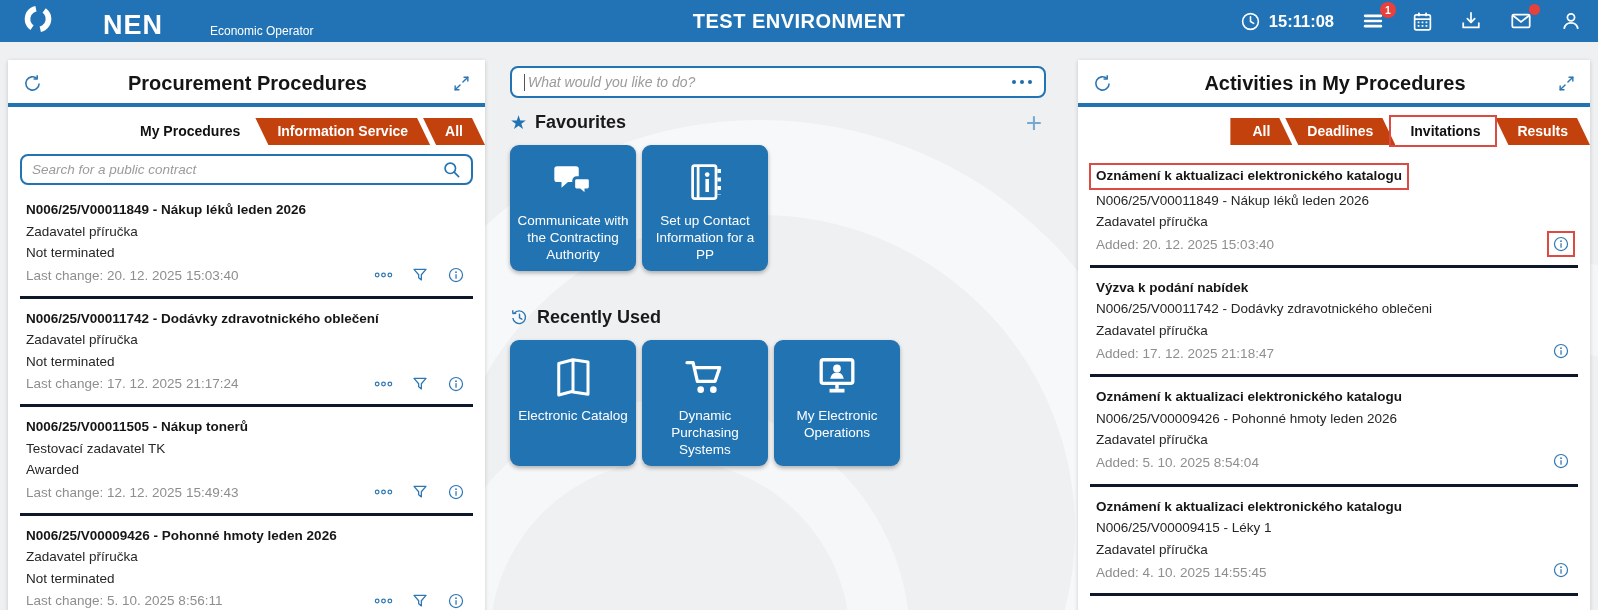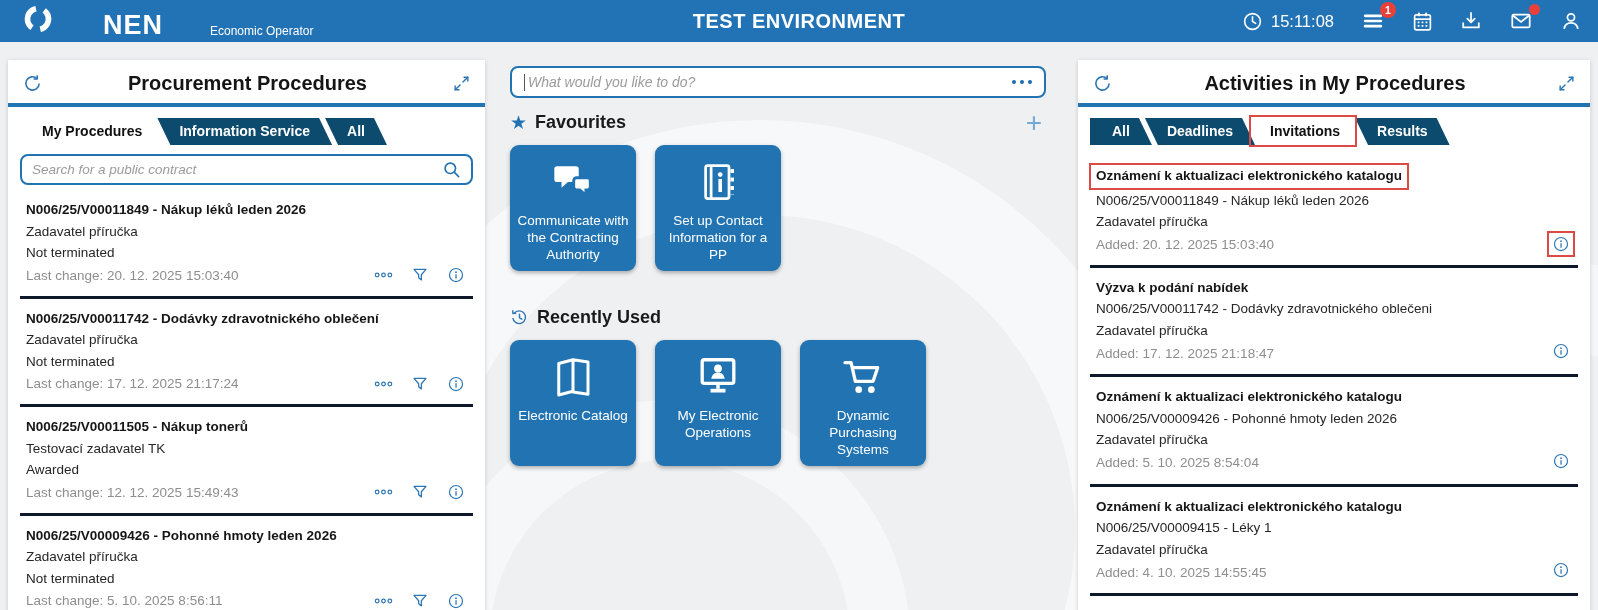--- a/index.html
+++ b/index.html
@@ -25,47 +25,47 @@
   .brand { display:flex; align-items:flex-end; margin-left:22px;gap:43px; }
   .brand svg { margin-bottom:4px; }
   .brand-name { font-size:27px; font-weight:bold; letter-spacing:1px; line-height:1; margin-left:6px; }
   .brand-sub { font-size:12px; margin-left:4px; margin-bottom:1px; }
   .topbar-title {
     position:absolute; left:50%; transform:translateX(-50%);
     font-size:20px; font-weight:bold; letter-spacing:.5px;
   }
   .topbar-right { position:absolute; right:16px; display:flex; align-items:center; gap:27px; }
   .tb-item { position:relative; display:flex; align-items:center; gap:8px; cursor:pointer; }
-  .tb-time { font-size:16.5px; font-weight:normal; }
+  .tb-time { font-size:16.5px; font-weight:bold; }
   .tb-badge {
     position:absolute; top:-8px; right:-11px; min-width:16px; height:16px; padding:0 4px;
     background:#e8413c; border-radius:8px; font-size:10.5px; font-weight:bold;
     display:flex; align-items:center; justify-content:center;
   }
   .tb-dot { position:absolute; top:-6px; right:-7px; width:11px; height:11px; background:#e8413c; border-radius:50%; }
 
   
   .panel {
     position:absolute; top:60px; height:556px; background:#fff; z-index:2;
     box-shadow:0 1px 4px rgba(0,0,0,.18);
   }
   .panel-left  { left:8px;    width:477px; }
   .panel-right { left:1078px; width:512px; }
   .panel-header { display:flex; align-items:center; padding:12px 14px 8px; }
   .panel-title { flex:1; text-align:center; font-size:20px; font-weight:bold; color:#151515; }
   .icon-btn { color:#2f77b3; display:inline-flex; cursor:pointer; }
   .panel-rule { height:4px; background:#2173b2; }
 
   
-  .tabs { display:flex; margin:11px 0 9px 12px; height:27px; position:relative; }
+  .tabs { display:flex; margin:11px 0 9px 12px; height:27px; position:relative;justify-content:flex-end; }
   .tab-wrap { position:relative; }
   .tab-wrap + .tab-wrap { margin-left:-7px; }
   .tab {
     display:block; height:27px; line-height:27px; padding:0 22px;
-    background:#0c4a6e; color:#fff; font-size:14px; font-weight:bold;
+    background:#c2410c; color:#fff; font-size:14px; font-weight:bold;
     clip-path:polygon(0 0, calc(100% - 13px) 0, 100% 100%, 13px 100%);
     cursor:pointer; white-space:nowrap;
   }
   .tab-wrap:first-child .tab { clip-path:polygon(0 0, calc(100% - 13px) 0, 100% 100%, 0 100%); }
   .tab.active { background:#fff; color:#111; filter:drop-shadow(1px 1px 2px rgba(0,0,0,.35)); }
   .tab-wrap.annotated::after {
     content:""; position:absolute; left:1px; right:5px; top:-3px; bottom:-2px;
     border:2px solid #dc4a44; pointer-events:none; z-index:3;
   }
 
@@ -106,21 +106,21 @@
   .cmdbar input::placeholder { color:#9b9b9b; font-style:italic; }
   .dots3 { display:flex; gap:3.5px; cursor:pointer; padding:4px 0 4px 8px; }
   .dots3 span { width:4.5px; height:4.5px; border-radius:50%; background:#1d6dad; }
 
   .section-head { display:flex; align-items:center; margin-top:30px; }
   .section-head .star { color:#2173b2; font-size:19px; margin-right:8px; line-height:1; }
   .section-head .hicon { color:#2f77b3; margin-right:8px; display:inline-flex; }
   .section-title { font-size:18px; font-weight:bold; color:#1a1a1a; }
   .section-add { margin-left:auto; color:#74a9d3; font-size:28px; font-weight:200; line-height:20px; cursor:pointer; padding-right:4px; }
 
-  .tile-row { display:flex; gap:19px; margin-top:12px; }
+  .tile-row { display:flex; gap:6px; margin-top:12px; }
   .tile {
     width:126px; height:126px; background:#2173b2; border-radius:9px;
     color:#fff; display:flex; flex-direction:column; align-items:center;
     box-shadow:0 2px 4px rgba(0,0,0,.3); cursor:pointer;
   }
   .tile .tile-icon { height:62px; display:flex; align-items:center; justify-content:center; margin-top:6px; }
   .tile .tile-label { font-size:13.5px; line-height:1.25; text-align:center; padding:0 7px; }
 
   .fav-row { margin-top:14px; }
   .recent-head { margin-top:36px; }
@@ -421,39 +421,39 @@
             <path d="M16 4.5L26 6v21.5l-10-1.5z"></path>
             <path d="M16 4.5L6.5 7v21l9.5-2.5"></path>
           </svg>
         </span>
     <span class="tile-label">Electronic Catalog</span>
   </div>
 
   <div class="tile">
     <span class="tile-icon">
           <svg width="48" height="46" viewBox="0 0 32 32">
+            <path d="M3.5 6h4.2l3 13h12.3l3.2-9.5H9.2" fill="none" stroke="#fff" stroke-width="2.3" stroke-linejoin="round" stroke-linecap="round"></path>
+            <circle cx="13" cy="24.8" r="2.3" fill="#fff"></circle>
+            <circle cx="21.8" cy="24.8" r="2.3" fill="#fff"></circle>
+          </svg>
+        </span>
+    <span class="tile-label">Dynamic Purchasing Systems</span>
+  </div>
+
+  <div class="tile">
+    <span class="tile-icon">
+          <svg width="48" height="46" viewBox="0 0 32 32">
             <rect x="5" y="4" width="22" height="16.5" rx="1.5" fill="none" stroke="#fff" stroke-width="2.3"></rect>
             <circle cx="16" cy="10" r="2.7" fill="#fff"></circle>
             <path d="M11.3 17.3c.5-3.1 2.4-4.5 4.7-4.5s4.2 1.4 4.7 4.5z" fill="#fff"></path>
             <line x1="16" y1="20.5" x2="16" y2="24.2" stroke="#fff" stroke-width="2.4"></line>
             <rect x="10.8" y="24.2" width="10.4" height="2.6" fill="#fff"></rect>
           </svg>
         </span>
     <span class="tile-label">My Electronic Operations</span>
-  </div>
-
-  <div class="tile">
-    <span class="tile-icon">
-          <svg width="48" height="46" viewBox="0 0 32 32">
-            <path d="M3.5 6h4.2l3 13h12.3l3.2-9.5H9.2" fill="none" stroke="#fff" stroke-width="2.3" stroke-linejoin="round" stroke-linecap="round"></path>
-            <circle cx="13" cy="24.8" r="2.3" fill="#fff"></circle>
-            <circle cx="21.8" cy="24.8" r="2.3" fill="#fff"></circle>
-          </svg>
-        </span>
-    <span class="tile-label">Dynamic Purchasing Systems</span>
   </div>
 </div>
 </div>
 
 <div class="panel panel-right">
   <div class="panel-header">
     <span class="icon-btn">
       <svg width="21" height="21" viewBox="0 0 24 24" fill="none" stroke="currentColor" stroke-width="1.8">
         <path d="M19.6 12a7.6 7.6 0 1 1-2.4-5.6"></path>
         <polyline points="17.4,2.6 17.4,6.9 13.2,6.9" stroke-linejoin="round"></polyline>

